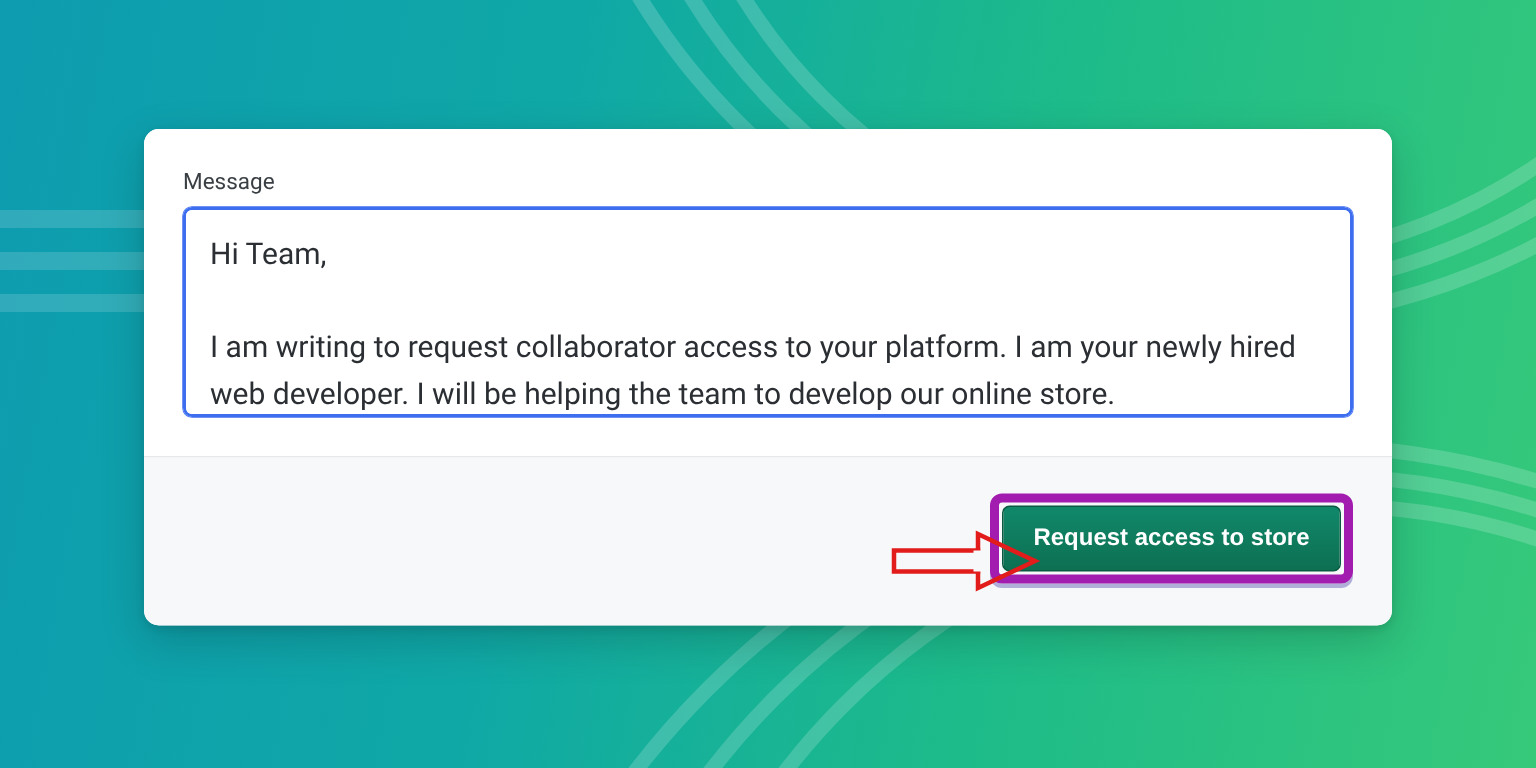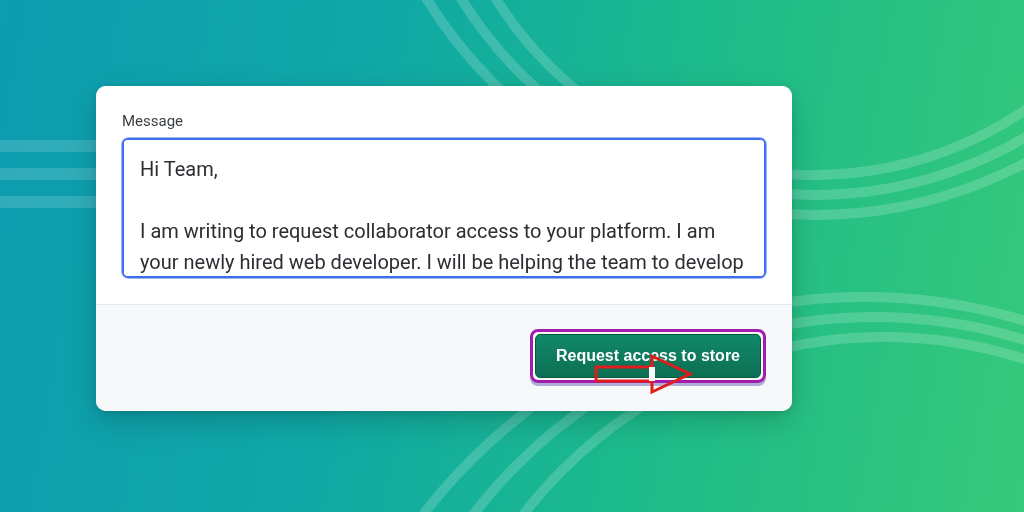--- a/index.html
+++ b/index.html
@@ -38,21 +38,21 @@
     border-radius: 6px;
   }
   .stripe.s1 { top: 140px; }
   .stripe.s2 { top: 168px; }
   .stripe.s3 { top: 196px; }
 
   .card {
     position: absolute;
     left: 96px;
     top: 86px;
-    width: 696px;
+    width: 832px;
     background: #f7f8f9;
     border-radius: 10px;
     box-shadow: 0 10px 30px rgba(0,0,0,0.18), 0 2px 6px rgba(0,0,0,0.10);
     overflow: hidden;
   }
   .upper {
     background: #ffffff;
     padding: 26px 26px 22px 26px;
     border-bottom: 1px solid #e6e8ea;
   }
@@ -79,21 +79,21 @@
     background: #fff;
   }
   .lower {
     background: #f7f8f9;
     padding: 24px 26px 28px 26px;
     display: flex;
     justify-content: flex-end;
     align-items: center;
   }
   .btn-wrap {
-    border: 3px solid #a21caf;
+    border: 6px solid #a21caf;
     border-radius: 8px;
     padding: 2px;
     box-shadow: 0 3px 0 rgba(40,40,160,0.35);
     margin-left: 36px;
   }
   .btn {
     background: #0f7a5a;
     background: linear-gradient(#11886a, #0d6f52);
     color: #ffffff;
     font-size: 16px;

